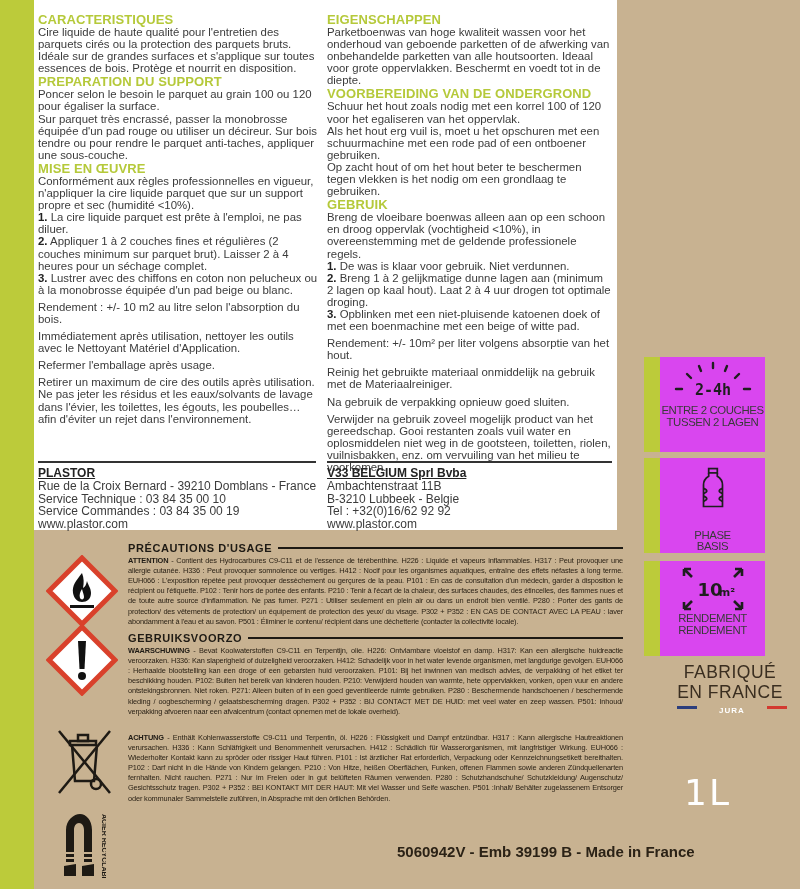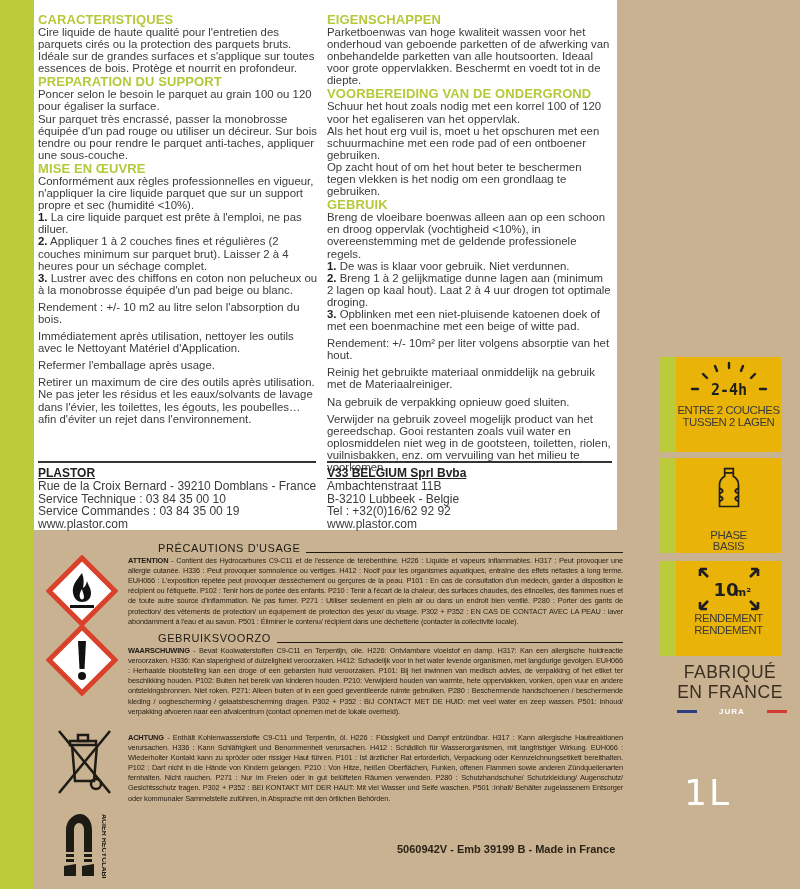--- a/index.html
+++ b/index.html
@@ -38,68 +38,67 @@
   }
   .company .name { font-weight: bold; color: #222; text-decoration: underline; }
   .comp-fr { left: 38px; }
   .comp-nl { left: 327px; }
 
   .safety {
     position: absolute; left: 128px; width: 495px; font-size: 7.4px; line-height: 10.1px; color: #2b2216;
     font-family: "Liberation Sans Narrow", "Liberation Sans", sans-serif;
   }
   .safety-head {
-    display: flex; align-items: flex-end; font-weight: normal; font-size: 11px; letter-spacing: 0.6px; color: #1e1a14;
+    display: flex; align-items: center; font-weight: bold; font-size: 11px; letter-spacing: 0.6px; color: #1e1a14;
     margin-bottom: 3px;
-    margin-left: 30px;
   }
   .safety-head .rule { flex: 1; height: 1.5px; background: #1e1a14; margin-left: 6px; }
   .safety-body { letter-spacing: -0.15px; text-align: justify; }
   .safety-body b { color: #1e1a14; }
 
   .pictogram { position: absolute; left: 46px; width: 72px; height: 72px; }
   .weee { position: absolute; left: 56px; top: 727px; width: 58px; height: 72px; }
   .magnet { position: absolute; left: 62px; top: 812px; width: 44px; height: 66px; }
 
   .card {
-    position: absolute; left: 660px; width: 121px; height: 95px; background: #eab308;
+    position: absolute; left: 644px; width: 121px; height: 95px; background: #d946ef;
   }
   .card .bar { position: absolute; left: 0; top: 0; width: 16px; height: 100%; background: #BCCB3A; }
   .card .inner { position: absolute; left: 16px; top: 0; right: 0; bottom: 0; display: flex; flex-direction: column; align-items: center; }
   .card .label { font-size: 11.4px; line-height: 11.6px; color: #3a3a3a; text-align: center; letter-spacing: -0.4px; }
   .card-1 { top: 357px; }
   .card-2 { top: 458px; }
   .card-3 { top: 561px; }
 
   .fab {
     position: absolute; left: 660px; top: 663px; width: 140px; text-align: center;
     font-size: 17.5px; line-height: 19.5px; color: #3a2e20; letter-spacing: 0.5px;
   }
-  .flag-row { position: absolute; left: 677px; top: 706px; width: 110px; height: 10px; display: flex; align-items: center; justify-content: space-between; }
+  .flag-row { position: absolute; left: 677px; top: 706px; width: 110px; height: 10px; display: flex; justify-content: space-between; }
   .flag-row .blue { width: 20px; height: 3px; background: #2c3e7d; }
   .flag-row .red { width: 20px; height: 3px; background: #d33a30; }
   .flag-row .jura { font-size: 8px; font-weight: bold; color: #ffffff; letter-spacing: 1px; }
 
   .volume {
     position: absolute; left: 684px; top: 772px; font-size: 36px; font-weight: normal; color: #ffffff;
     font-family: "DejaVu Sans", sans-serif; letter-spacing: 2px;
   }
   .footer-code {
-    position: absolute; left: 397px; top: 843px; font-size: 11px; font-weight: bold; color: #2b2216;
+    position: absolute; left: 397px; top: 843px; font-size: 15px; font-weight: bold; color: #2b2216;
   }
 </style>
 </head>
 <body>
 
 <div class="green-strip"></div>
 <div class="white-panel"></div>
 
 <div class="col col-fr">
   <div class="sec-title">CARACTERISTIQUES</div>
-  <p class="para">Cire liquide de haute qualité pour l'entretien des parquets cirés ou la protection des parquets bruts. Idéale sur de grandes surfaces et s'applique sur toutes essences de bois. Protège et nourrit en profondeur.</p>
+  <p class="para">Cire liquide de haute qualité pour l'entretien des parquets cirés ou la protection des parquets bruts. Idéale sur de grandes surfaces et s'applique sur toutes essences de bois. Protège et nourrit en disposition.</p>
 
   <div class="sec-title">PREPARATION DU SUPPORT</div>
   <p class="para">Poncer selon le besoin le parquet au grain 100 ou 120 pour égaliser la surface.</p>
   <p class="para">Sur parquet très encrassé, passer la monobrosse équipée d'un pad rouge  ou utiliser un décireur. Sur bois tendre ou pour rendre le parquet anti-taches, appliquer une sous-couche.</p>
 
   <div class="sec-title">MISE EN ŒUVRE</div>
   <p class="para">Conformément aux règles professionnelles en vigueur, n'appliquer la cire liquide parquet que sur un support propre et sec (humidité &lt;10%).</p>
   <p class="para"><b>1.</b> <span>La cire liquide parquet est prête à l'emploi, ne pas diluer.</span></p>
   <p class="para"><b>2.</b> <span>Appliquer 1 à 2 couches fines et régulières (2 couches minimum sur parquet brut). Laisser 2 à 4 heures pour un séchage complet.</span></p>
   <p class="para"><b>3.</b> <span>Lustrer avec des chiffons en coton non pelucheux ou à la monobrosse équipée d'un pad beige ou blanc.</span></p>

